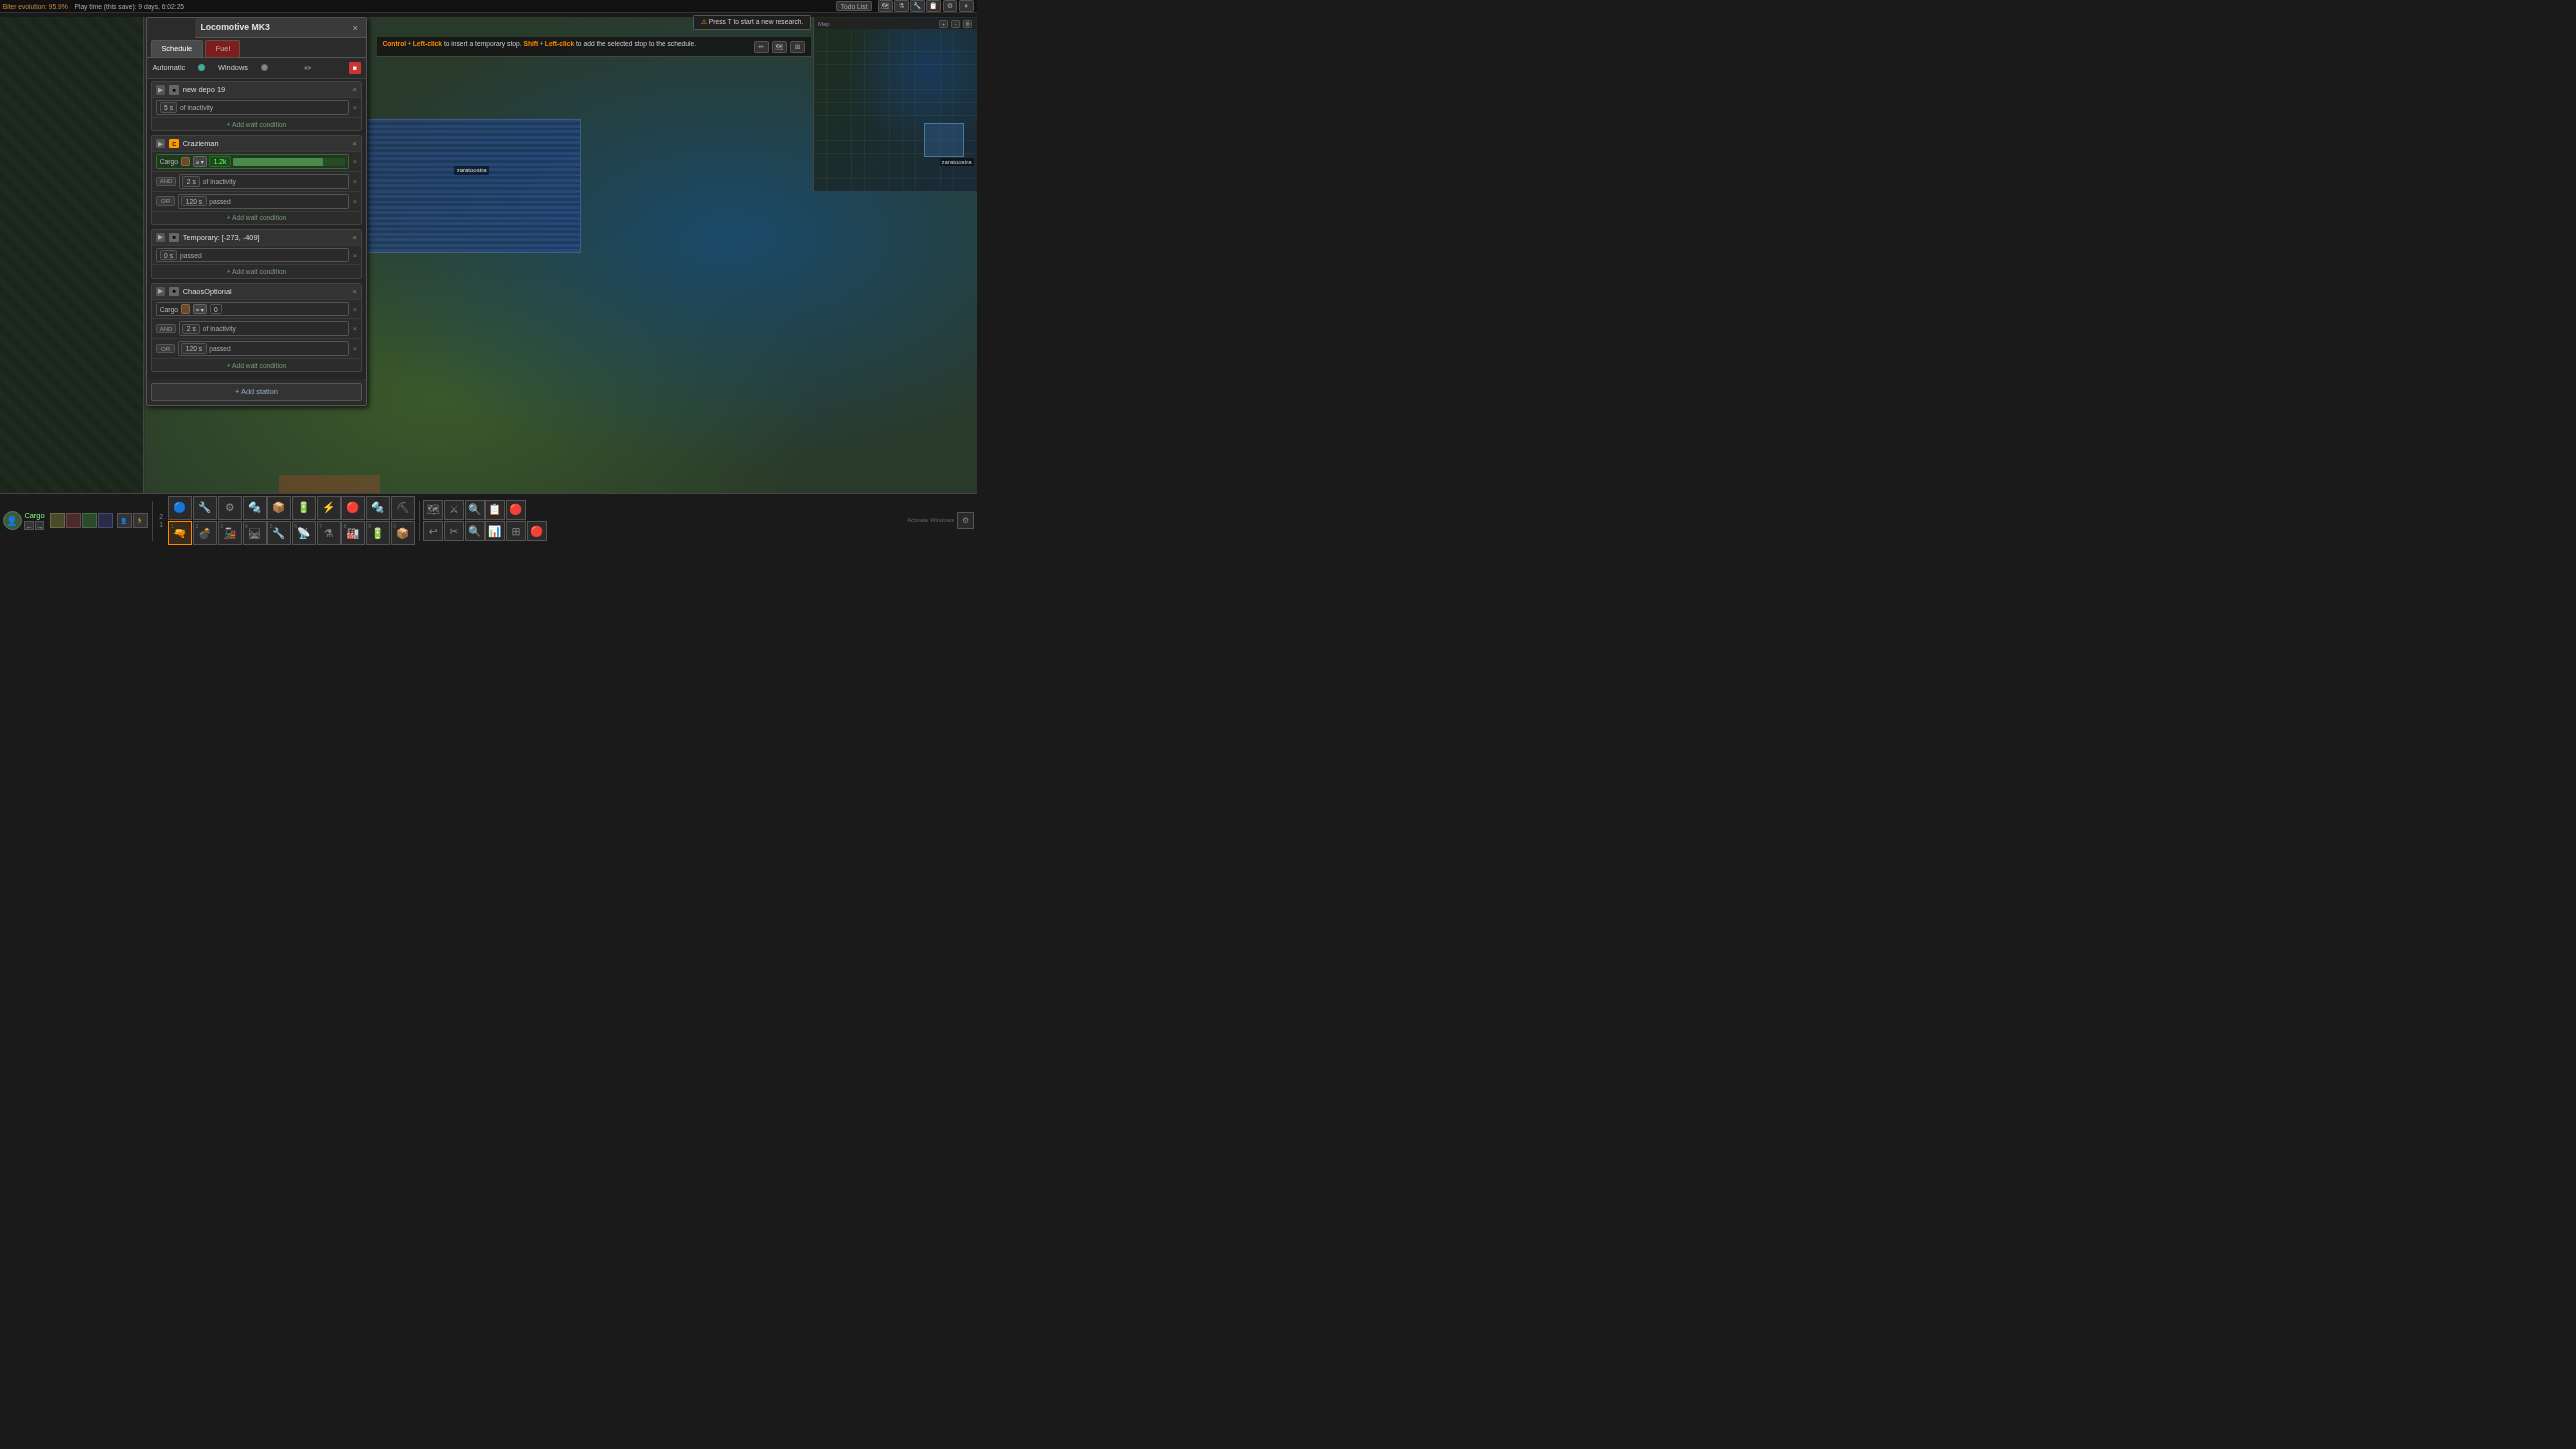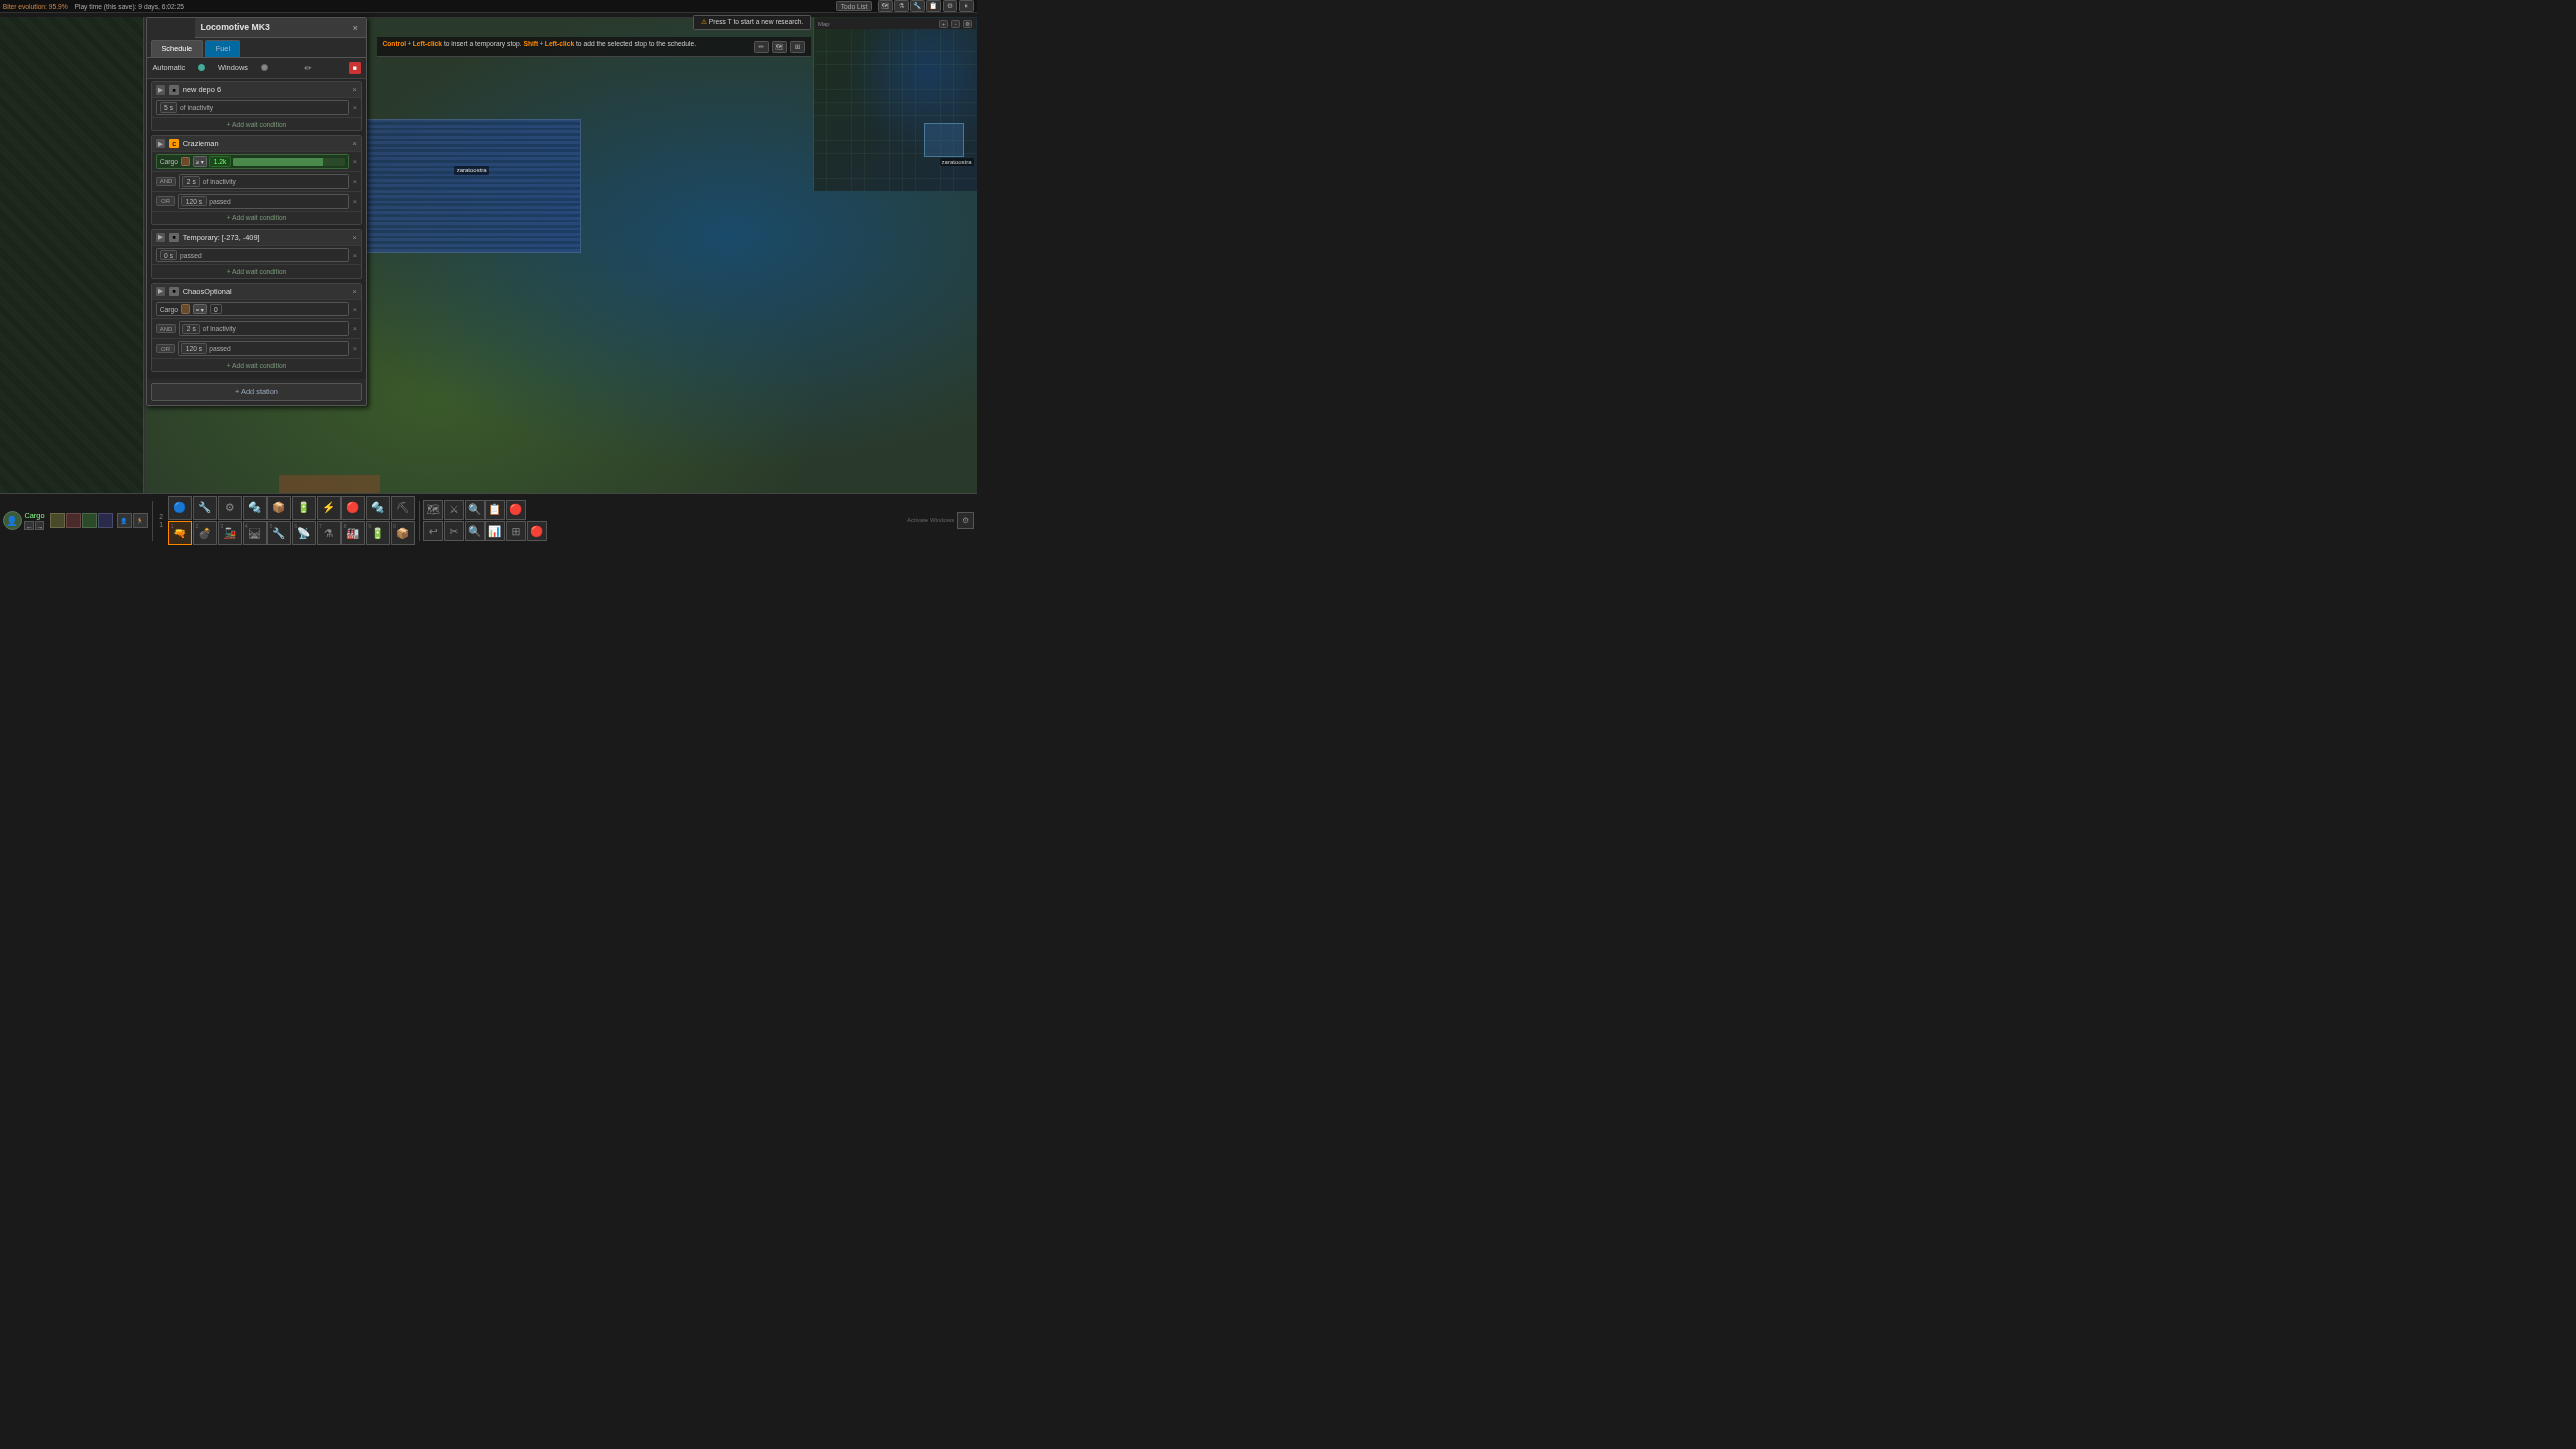--- a/index.html
+++ b/index.html
@@ -76,21 +76,21 @@
     
     #modal-tabs {
       display: flex;
       background: #2b2b2b;
       border-bottom: 0.7px solid #555;
       padding: 2.7px 4px 0;
       gap: 2.7px;
     }
     .tab-btn {
       padding: 2.7px 9.4px;
-      background: #0369a1;
+      background: #7f1d1d;
       border: 0.7px solid #555;
       border-bottom: none;
       color: #bbb;
       cursor: pointer;
       border-radius: 2px 2px 0 0;
       font-size: 7.4px;
     }
     .tab-btn.active {
       background: #4a4a4a;
       color: #fff;
@@ -482,21 +482,21 @@
     <span id="edit-icon-btn">✏</span>
     <span id="stop-btn">■</span>
   </div>
 
   <div id="schedule-body">
 
     <div class="station-item">
       <div class="station-header">
         <div class="station-arrow">▶</div>
         <div class="station-icon grey">■</div>
-        <span class="station-name">new depo 6</span>
+        <span class="station-name">new depo 19</span>
         <span class="station-close">×</span>
       </div>
 
       <div class="condition-row">
         <div class="condition-box inactivity">
           <span class="condition-time">5 s</span>
           <span class="condition-text">of inactivity</span>
         </div>
         <span class="condition-close">×</span>
       </div>

